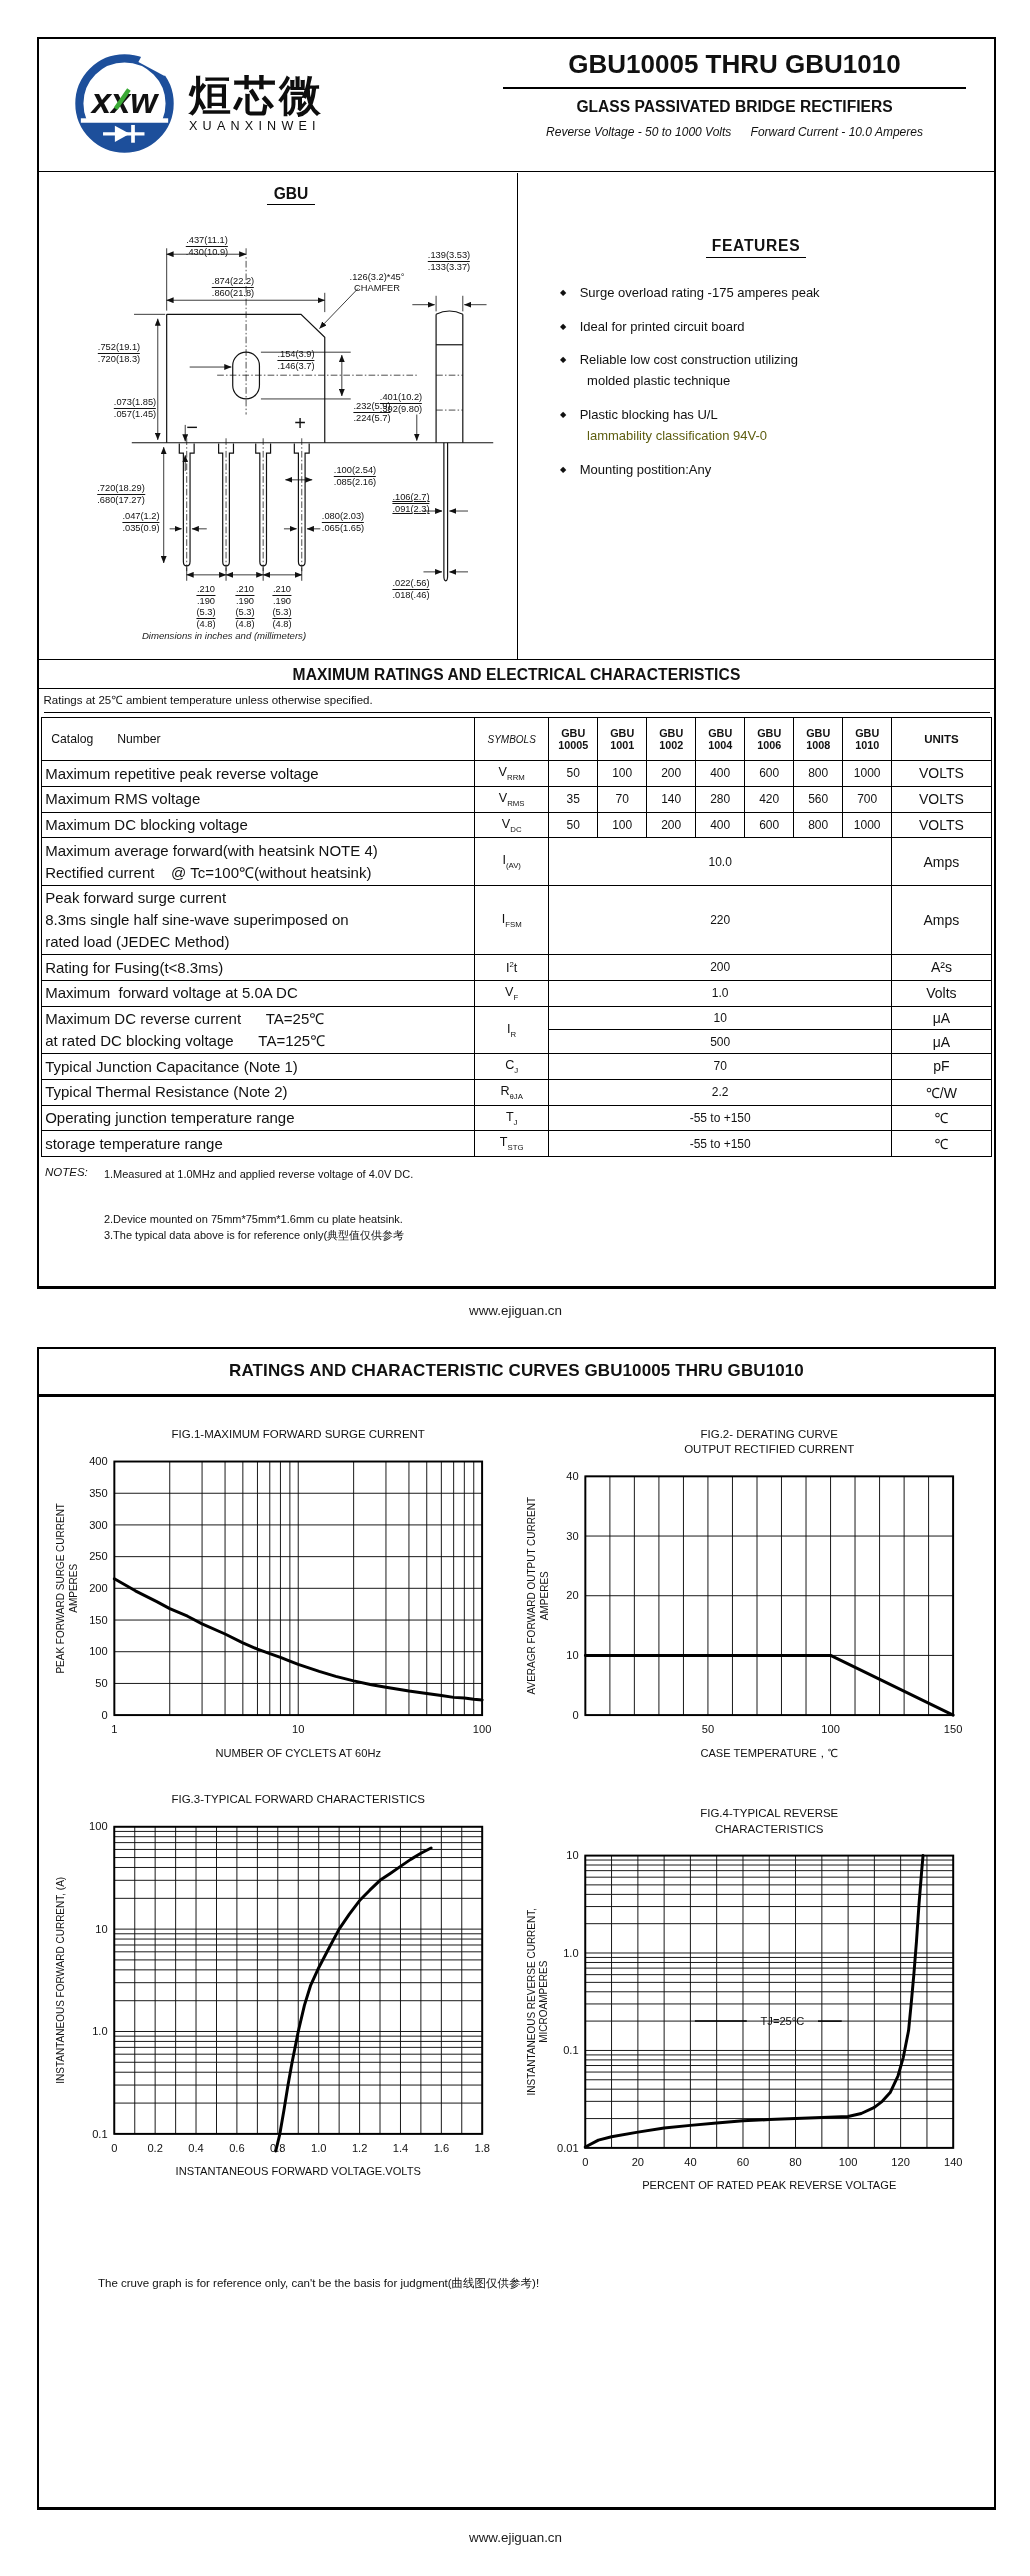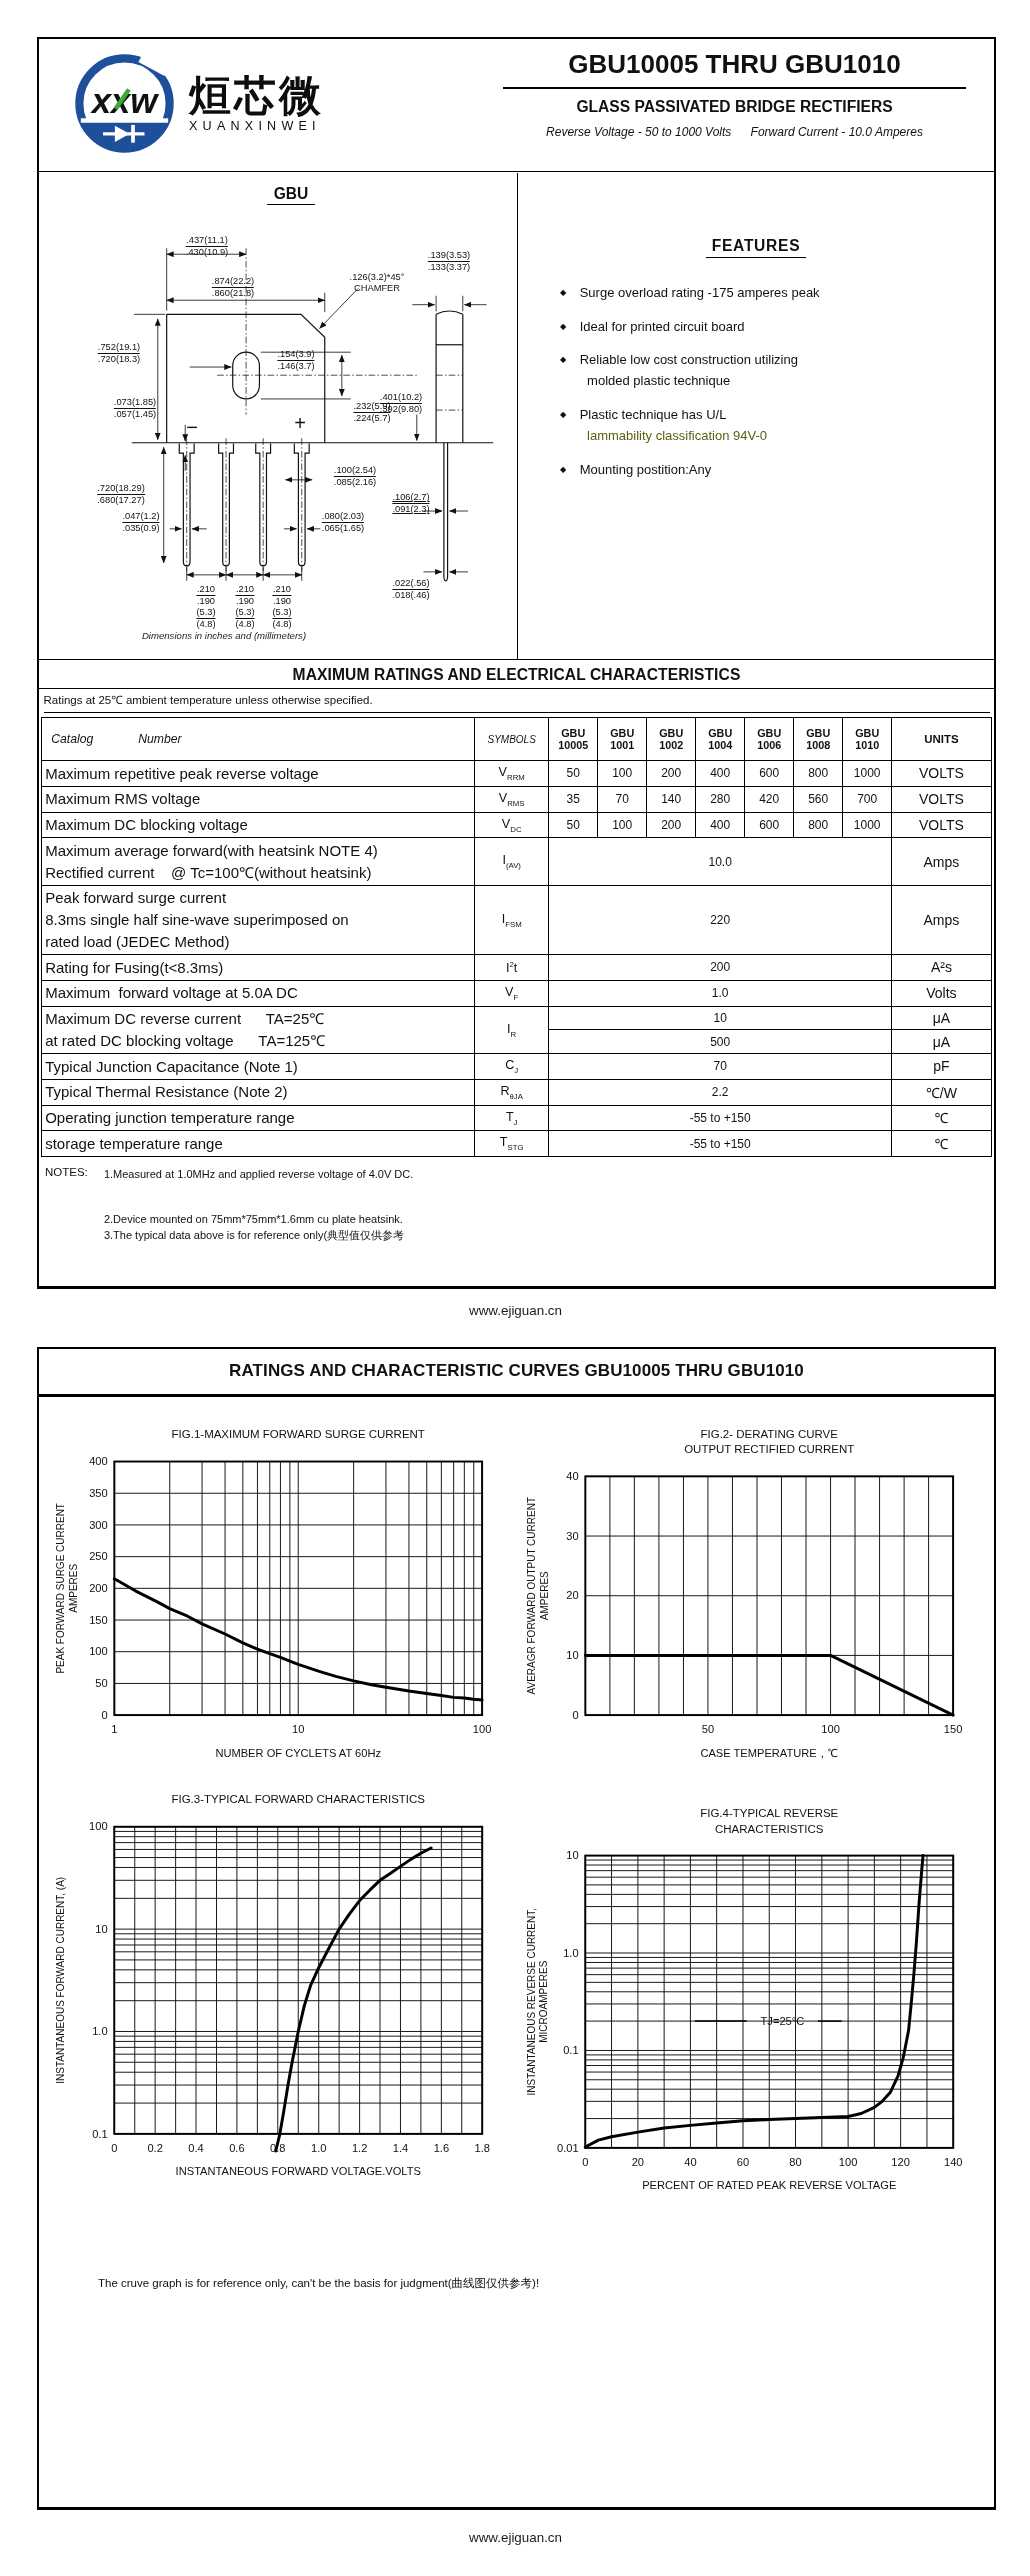--- a/index.html
+++ b/index.html
@@ -41,34 +41,34 @@
   .ft-line2{padding-left:7.4px;}
   .accent{color:#5e5e10;}
 
   
   .band{position:absolute;top:620px;left:0;right:0;height:30px;border-top:1.5px solid #000;border-bottom:1.9px solid #000;text-align:center;font-weight:bold;font-size:15.6px;line-height:30px;letter-spacing:0.1px;box-sizing:border-box;}
   .lower{position:absolute;top:651px;left:0;right:0;}
   .conds{margin:1.5px 4.5px 4.5px;font-size:11.5px;line-height:1.42;border-bottom:1.5px solid #000;padding-bottom:3.7px;}
   table.ratings{border-collapse:collapse;width:calc(100% - 4.5px);margin:0 2.2px;table-layout:fixed;}
   table.ratings th,table.ratings td{border:1px solid #000;background:#fff;padding:1.5px 3px;}
   th.cat{text-align:left;font-weight:normal;font-size:12.2px;}
-  th.cat .cat-inner{display:flex;gap:45px;padding-left:6px;font-style:italic;}
+  th.cat .cat-inner{display:flex;gap:24px;padding-left:6px;}
   th.sym{font-style:italic;font-weight:normal;font-size:10px;}
   th.dev{font-weight:bold;font-size:10.8px;line-height:1.15;text-align:center;}
   th.units{font-weight:bold;font-size:11.5px;}
   td.param{font-size:15px;text-align:left;padding-left:6px;white-space:pre-wrap;line-height:1.45;}
   td.symcell{text-align:center;font-size:12.6px;}
   td.symcell sub{font-size:7.8px;}
   td.symcell sup{font-size:7.8px;}
   td.val{text-align:center;font-size:12px;}
   td.unit{text-align:center;font-size:14px;}
   tr.hdr th{height:39px;}
 
   .notes{display:flex;gap:7.4px;margin:9px 6px 0;}
-  .notes-label{font-size:11.5px;flex:0 0 47px;}
+  .notes-label{font-size:11.5px;flex:0 0 47px;font-style:italic;}
   .notes-items{font-size:11px;line-height:1.5;}
   .notes-items .ni{margin-left:4.5px;}
   .notes-items .ni:nth-child(2){margin-top:28px;}
 
   
   .p2-band{height:45px;border-bottom:3px solid #000;text-align:center;font-weight:bold;font-size:17px;line-height:43px;letter-spacing:0.1px;}
   .chart{position:absolute;}
   .disclaimer{position:absolute;left:59px;top:927px;font-size:11.5px;}
   svg text{font-family:"Liberation Sans",sans-serif;fill:#111;}
 </style>
@@ -286,21 +286,21 @@
           <li>
             <span class="bullet">◆</span>
             <div class="ft-lines">
               <div>Reliable low cost construction utilizing</div>
               <div class="ft-line2">molded plastic technique</div>
             </div>
           </li>
           <li>
             <span class="bullet">◆</span>
             <div class="ft-lines">
-              <div>Plastic technique has U/L</div>
+              <div>Plastic blocking has U/L</div>
               <div class="ft-line2 accent">lammability classification 94V-0</div>
             </div>
           </li>
           <li>
             <span class="bullet">◆</span>
             <div class="ft-lines">
               <div>Mounting postition:Any</div>
             </div>
           </li>
         </ul>

